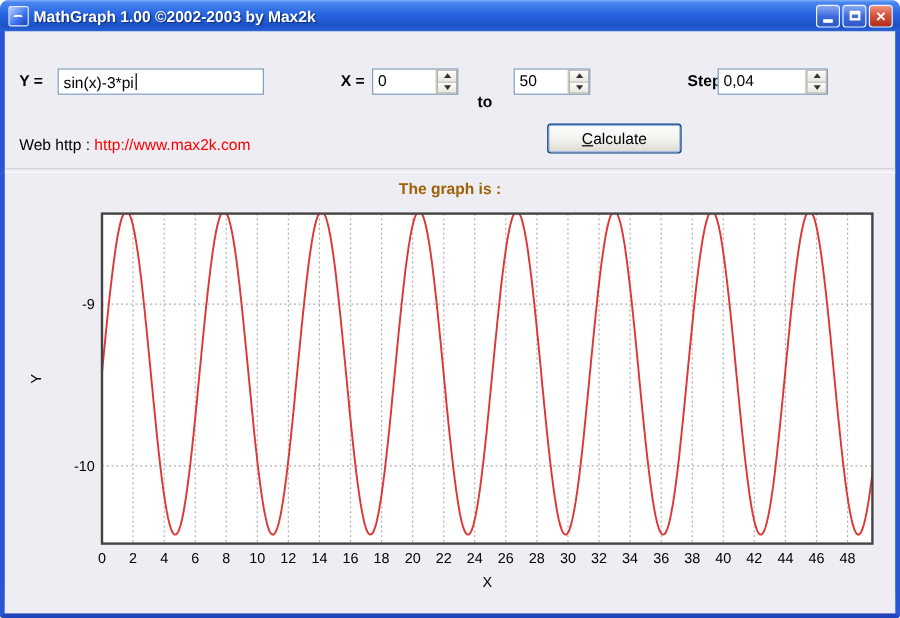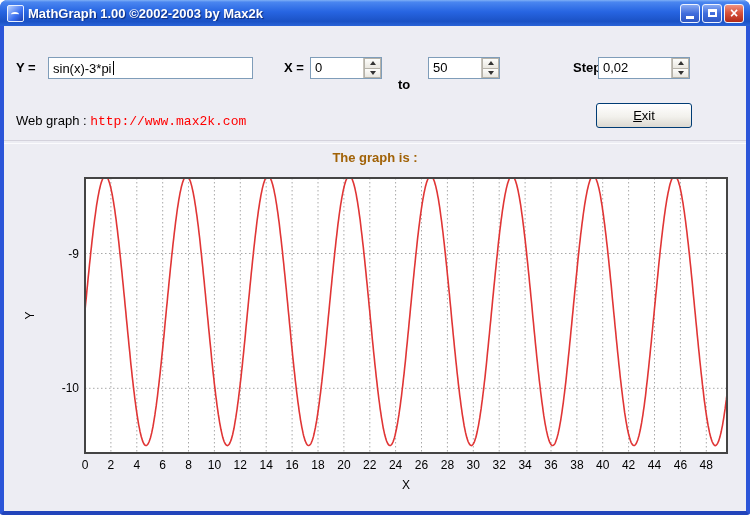--- a/index.html
+++ b/index.html
@@ -49,21 +49,21 @@
   .tri-up{width:0;height:0;border-left:3px solid transparent;border-right:3px solid transparent;
     border-bottom:4px solid #333;}
   .tri-down{width:0;height:0;border-left:3px solid transparent;border-right:3px solid transparent;
     border-top:4px solid #333;}
 
   .xp-btn{position:absolute;height:25px;box-sizing:border-box;font-family:"Liberation Sans",sans-serif;
     font-size:13px;color:#000;border:1px solid #003c74;border-radius:3px;
     background:linear-gradient(180deg,#ffffff 0%,#f2f1ec 55%,#dcd9d1 100%);padding:0;}
   .xp-btn.default{box-shadow:inset 0 0 0 1px #8fb3ef;}
 
-  .url{color:#ff0000;font-family:Liberation Mono, monospace;}
+  .url{color:#ff0000;}
   .separator{position:absolute;left:0;right:0;height:2px;
     border-top:1px solid #d4d2dc;border-bottom:1px solid #fbfbfd;}
 
   .graph-title{position:absolute;left:0;right:0;text-align:center;font-size:13px;font-weight:bold;
     color:#a16207;}
   #graph-svg{position:absolute;}
   #graph-svg text{font-family:"Liberation Sans",sans-serif;}
 </style>
 </head>
 <body>
@@ -81,69 +81,69 @@
         </span>
       <span class="winbtn close">
           <span class="close-glyph">×</span>
         </span>
     </span>
   </div>
 
   <div class="client">
 
     <span class="lbl" style="left:12px;top:31px;">Y =</span>
-    <div class="textbox" style="left:44px;top:31px;width:205px;">
+    <div class="textbox" style="left:44px;top:31px;width:172px;">
       <span>sin(x)-3*pi</span>
         <span class="caret"></span>
     </div>
 
     <span class="lbl" style="left:280px;top:31px;">X =</span>
     <div class="spinner" style="left:306px;top:31px;width:72px;">
       <span class="spin-value">0</span>
       <span class="spin-btns">
         <span class="spin-btn">
             <i class="tri-up"></i>
           </span>
         <span class="spin-btn">
             <i class="tri-down"></i>
           </span>
       </span>
     </div>
 
     <span class="lbl" style="left:394px;top:48px;">to</span>
-    <div class="spinner" style="left:424px;top:31px;width:72px;">
+    <div class="spinner" style="left:424px;top:31px;width:64px;">
       <span class="spin-value">50</span>
       <span class="spin-btns">
         <span class="spin-btn">
             <i class="tri-up"></i>
           </span>
         <span class="spin-btn">
             <i class="tri-down"></i>
           </span>
       </span>
     </div>
 
     <span class="lbl" style="left:569px;top:31px;">Step =</span>
     <div class="spinner" style="left:594px;top:31px;width:92px;">
-      <span class="spin-value">0,02</span>
+      <span class="spin-value">0,04</span>
       <span class="spin-btns">
         <span class="spin-btn">
             <i class="tri-up"></i>
           </span>
         <span class="spin-btn">
             <i class="tri-down"></i>
           </span>
       </span>
     </div>
 
     <span class="lbl lbl-normal" style="left:12px;top:84px;">
-      <span>Web graph :</span>
+      <span>Web http :</span>
       <span class="url">http://www.max2k.com</span>
     </span>
-    <button class="xp-btn" style="left:592px;top:77px;width:96px;"><u>E</u>xit</button>
+    <button class="xp-btn default" style="left:452px;top:77px;width:112px;"><u>C</u>alculate</button>
 
     <div class="separator" style="top:114px;"></div>
 
     <div class="graph-title" style="top:124px;">The graph is :</div>
     <svg id="graph-svg" style="left:16px;top:146px;" width="720" height="322" viewBox="0 0 720 322">
         <defs>
           <clipPath id="plotclip">
             <rect x="65" y="6" width="642" height="275"></rect>
           </clipPath>
         </defs>

